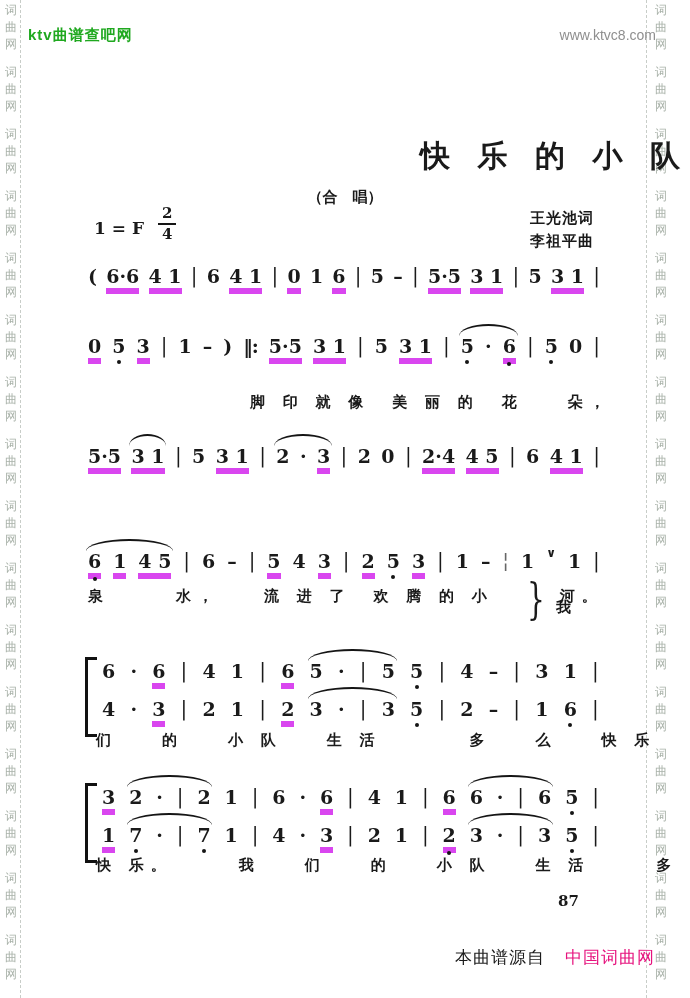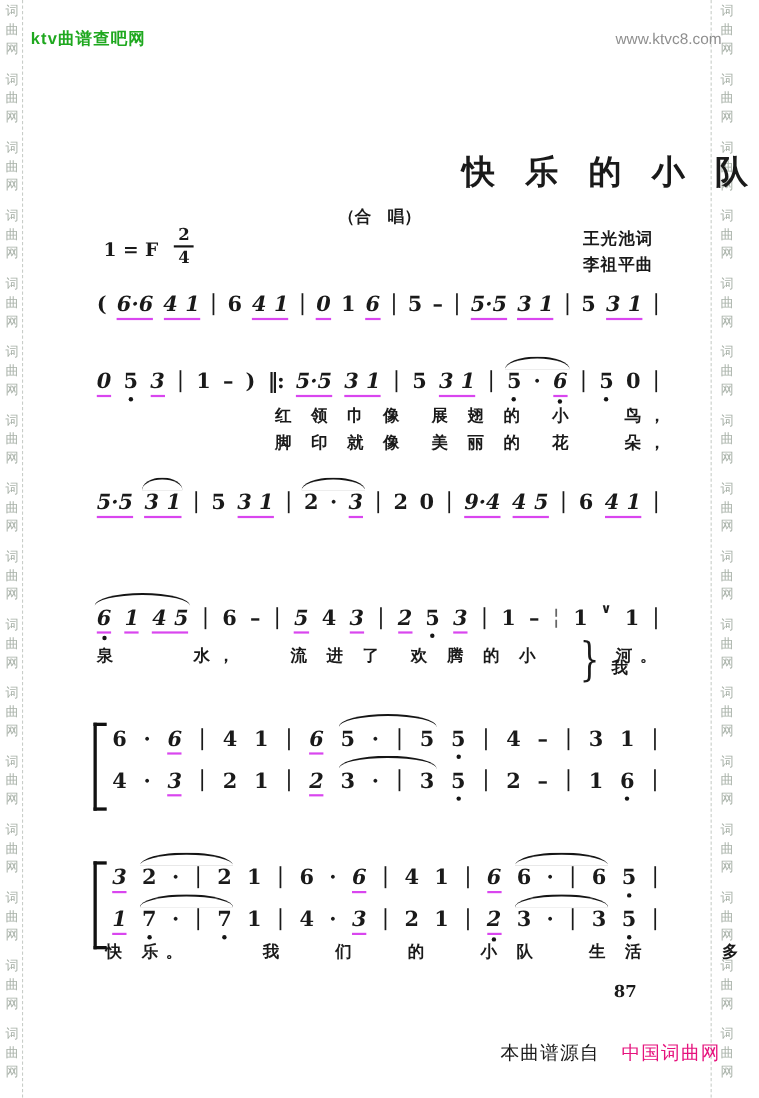--- a/index.html
+++ b/index.html
@@ -32,21 +32,21 @@
          font-family:"Liberation Serif",serif;}
 
   
   .mline{position:absolute;left:88px;width:512px;height:26px;display:flex;justify-content:space-between;
          align-items:baseline;font-family:"DejaVu Serif",serif;font-weight:700;font-size:19px;overflow:visible;}
   .vline{left:102px;width:497px;}
   .l1{top:266px;} .l2{top:336px;} .l3{top:446px;} .l4{top:551px;}
   .a1{top:661px;} .a2{top:699px;} .b1{top:787px;} .b2{top:825px;}
 
   .tok{position:relative;display:inline-block;line-height:1;padding-bottom:2px;white-space:pre;}
-  .u1{border-bottom:2px solid #d946ef;font-style:italic;}
+  .u1{border-bottom:6px solid #d946ef;}
   .db::before{content:"";position:absolute;bottom:-6px;left:50%;transform:translateX(-50%);
          width:4px;height:4px;background:#151515;border-radius:50%;}
   .u1.db::before{bottom:-8px;}
   .bar{font-weight:400;font-size:20px;transform:translateY(-1px);}
   .dashedbar{color:#666;}
   .rep{letter-spacing:-1px;}
   .breath{font-size:12px;transform:translateY(-11px);font-weight:700;}
   .arc{position:absolute;top:-12px;height:10px;border-top:2px solid #151515;
        border-radius:50% 50% 0 0 / 100% 100% 0 0;}
 
@@ -311,21 +311,21 @@
       <span class="tok">5</span>
       <span class="tok u1">3 1</span>
       <span class="tok bar">|</span>
       <span class="tok">2</span>
       <span class="tok">·</span>
       <span class="tok u1">3</span>
       <span class="tok bar">|</span>
       <span class="tok">2</span>
       <span class="tok">0</span>
       <span class="tok bar">|</span>
-      <span class="tok u1">9·4</span>
+      <span class="tok u1">2·4</span>
       <span class="tok u1">4 5</span>
       <span class="tok bar">|</span>
       <span class="tok">6</span>
       <span class="tok u1">4 1</span>
       <span class="tok bar">|</span>
       <i class="arc" style="left: 41px; width: 37px;"></i>
       <i class="arc" style="left: 186px; width: 58px;"></i>
     </div>
   <div class="mline l4">
       <span class="tok u1 db">6</span>
@@ -446,25 +446,25 @@
       <span class="tok">3</span>
       <span class="tok">·</span>
       <span class="tok bar">|</span>
       <span class="tok">3</span>
       <span class="tok db">5</span>
       <span class="tok bar">|</span>
       <i class="arc" style="left: 25px; width: 85px;"></i>
       <i class="arc" style="left: 366px; width: 85px;"></i>
     </div>
 
-  <div class="lyric ly-l2a">红 领 巾 像　展 翅 的　小　　鸟，</div>
   <div class="lyric ly-l2b">脚 印 就 像　美 丽 的　花　　朵，</div>
   <div class="lyric ly-l4a">泉　　　水，　　流 进 了　欢 腾 的 小　　　河。</div>
   <div class="brace">}</div>
   <div class="pickup">我</div>
+  <div class="lyric ly-aa">们　　的　　小 队　　生 活　　　　多　　么　　快 乐</div>
   <div class="lyric ly-bb">快 乐。　　　我　　们　　的　　小 队　　生 活　　　多</div>
 
   <div class="page-number">87</div>
   <div class="source">
     <span>本曲谱源自</span><span class="site" id="sourceSite" style="color: rgb(230, 18, 125);">中国词曲网</span>
   </div>
 
 </div>
 
 </body></html>

